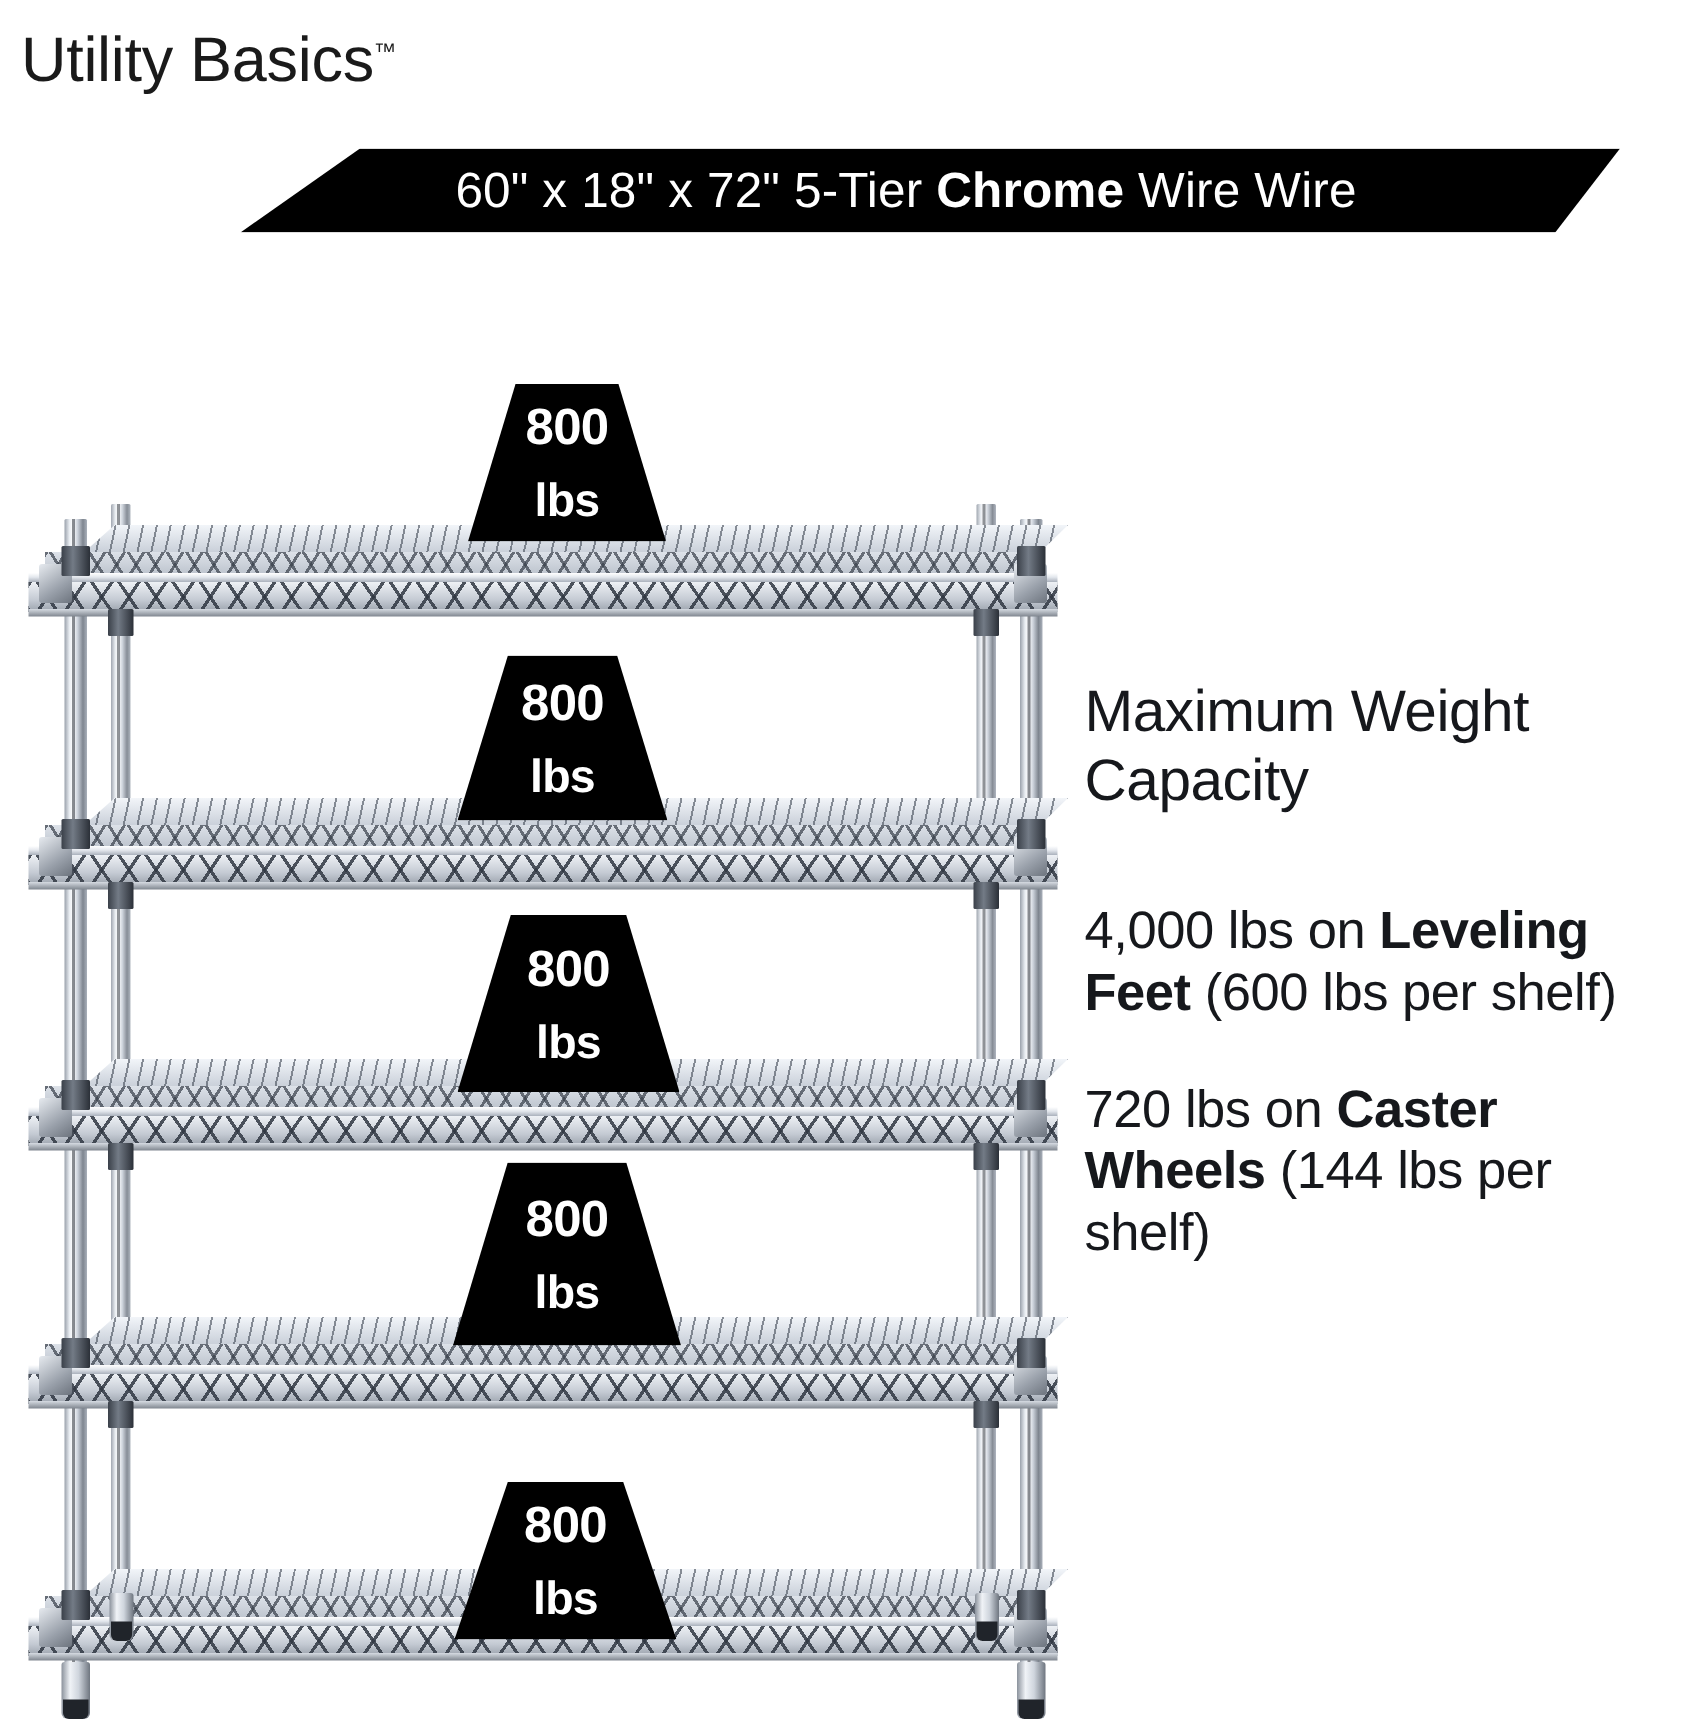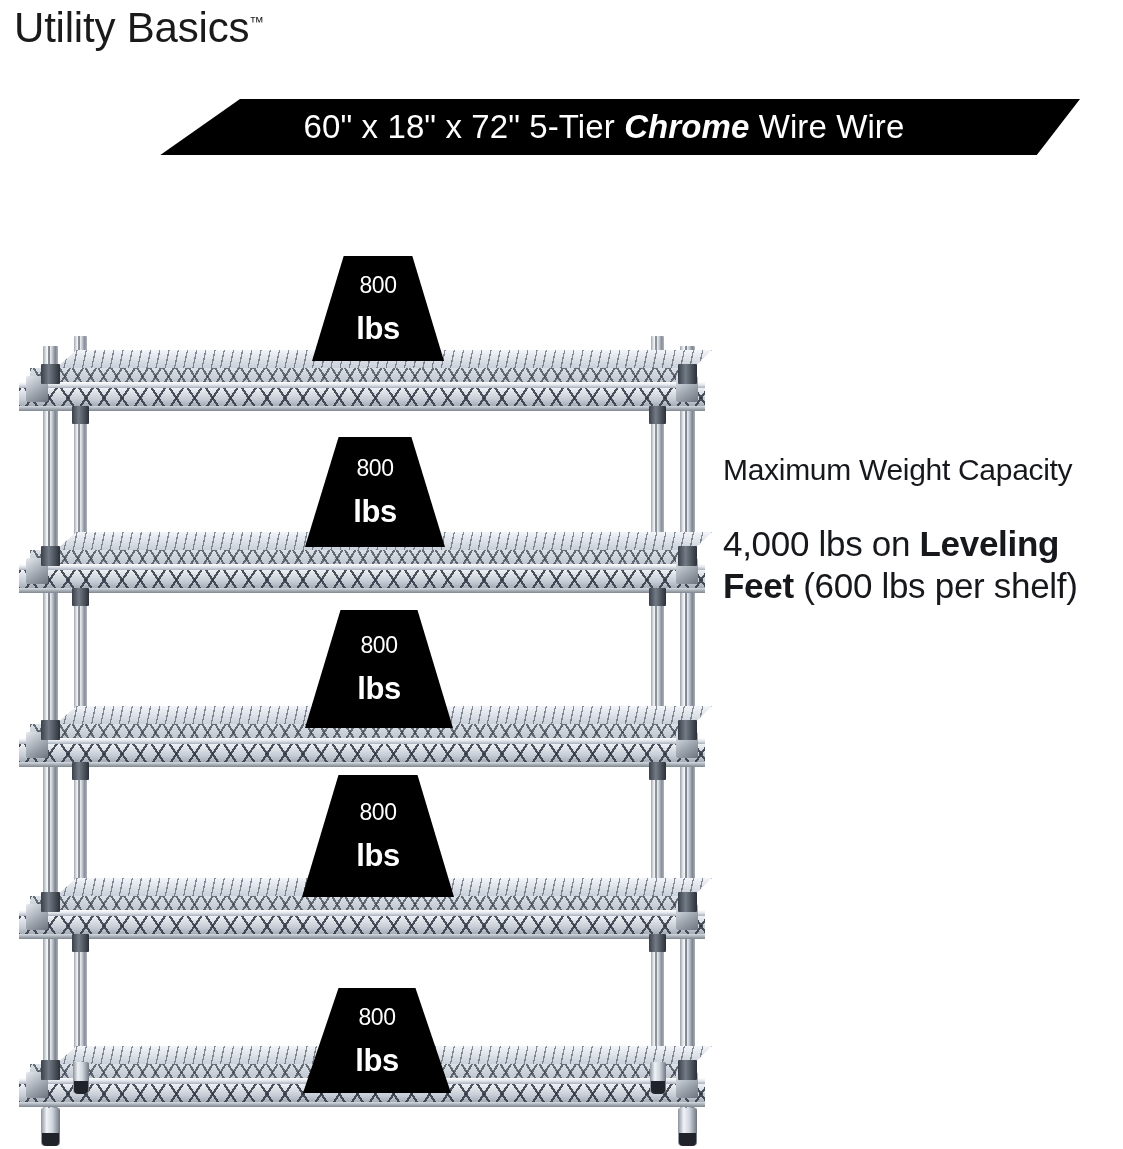--- a/index.html
+++ b/index.html
@@ -11,21 +11,21 @@
     background: #ffffff;
     font-family: "Liberation Sans", sans-serif;
     position: relative;
     overflow: hidden;
   }
 
   
   .brand {
     position: absolute;
     left: 14px;
-    top: 4px;
+    top: 16px;
     font-size: 42px;
     font-weight: 400;
     color: #1a1a1a;
     letter-spacing: -0.2px;
     white-space: nowrap;
   }
   .brand .tm {
     font-size: 15px;
     vertical-align: super;
     letter-spacing: 0;
@@ -47,21 +47,21 @@
   }
   .banner-text {
     color: #ffffff;
     font-size: 33px;
     font-weight: 400;
     white-space: nowrap;
     letter-spacing: 0.1px;
     position: relative;
     left: 4px;
   }
-  .banner-text b { font-weight: 700; font-style: italic; }
+  .banner-text b { font-weight: 700; }
 
   
   .rack {
     position: absolute;
     left: 12px;
     top: 336px;
     width: 700px;
     height: 800px;
   }
 
@@ -202,47 +202,47 @@
     -webkit-clip-path: polygon(24% 0%, 76% 0%, 100% 100%, 0% 100%);
     clip-path: polygon(24% 0%, 76% 0%, 100% 100%, 0% 100%);
     display: flex;
     flex-direction: column;
     align-items: center;
     justify-content: center;
     z-index: 20;
     color: #ffffff;
   }
   .badge .badge-value {
-    font-size: 23px;
-    font-weight: 400;
+    font-size: 34px;
+    font-weight: 700;
     line-height: 1;
     letter-spacing: -0.5px;
   }
   .badge .badge-unit {
     font-size: 31px;
     font-weight: 700;
     line-height: 1;
     margin-top: 16px;
     letter-spacing: -0.5px;
   }
 
   
   .copy {
     position: absolute;
     left: 723px;
     top: 452px;
     width: 400px;
     color: #16181c;
   }
   .copy-heading {
-    font-size: 30px;
+    font-size: 39px;
     font-weight: 400;
     line-height: 1.18;
     letter-spacing: -0.3px;
-    margin-bottom: 36px;
+    margin-bottom: 56px;
   }
   .copy-para {
     font-size: 35px;
     font-weight: 400;
     line-height: 1.18;
     letter-spacing: -0.3px;
     margin-bottom: 36px;
   }
   .copy-para b { font-weight: 700; }
 </style>
@@ -368,14 +368,17 @@
 </div>
 
 <div class="copy">
 
   <div class="copy-heading">Maximum Weight Capacity</div>
 
   <div class="copy-para">
     <span>4,000 lbs on </span><b>Leveling Feet</b><span> (600 lbs per shelf)</span>
   </div>
 
+  <div class="copy-para">
+    <span>720 lbs on </span><b>Caster Wheels</b><span> (144 lbs per shelf)</span>
+  </div>
 
 </div>
 
 </body></html>

